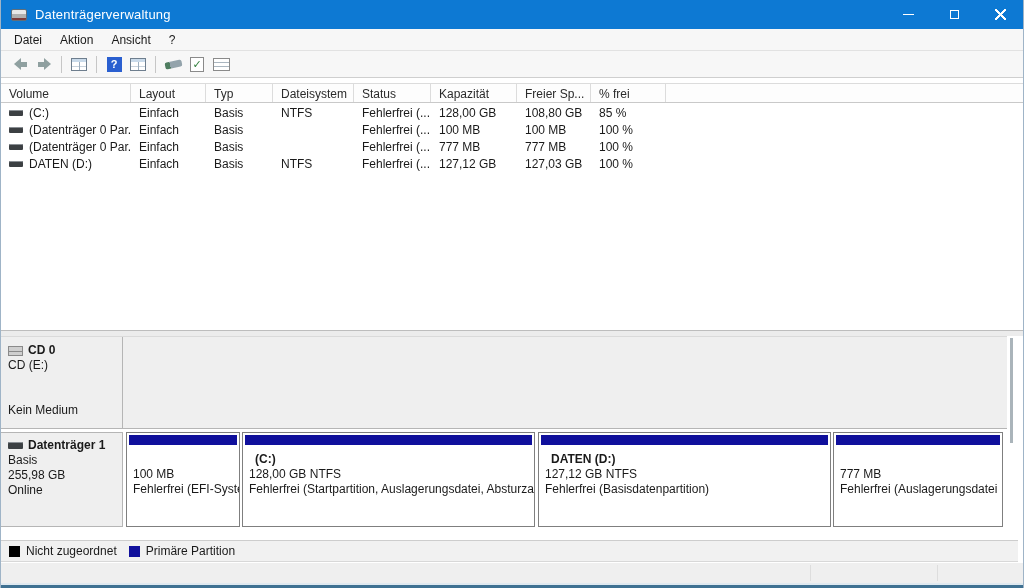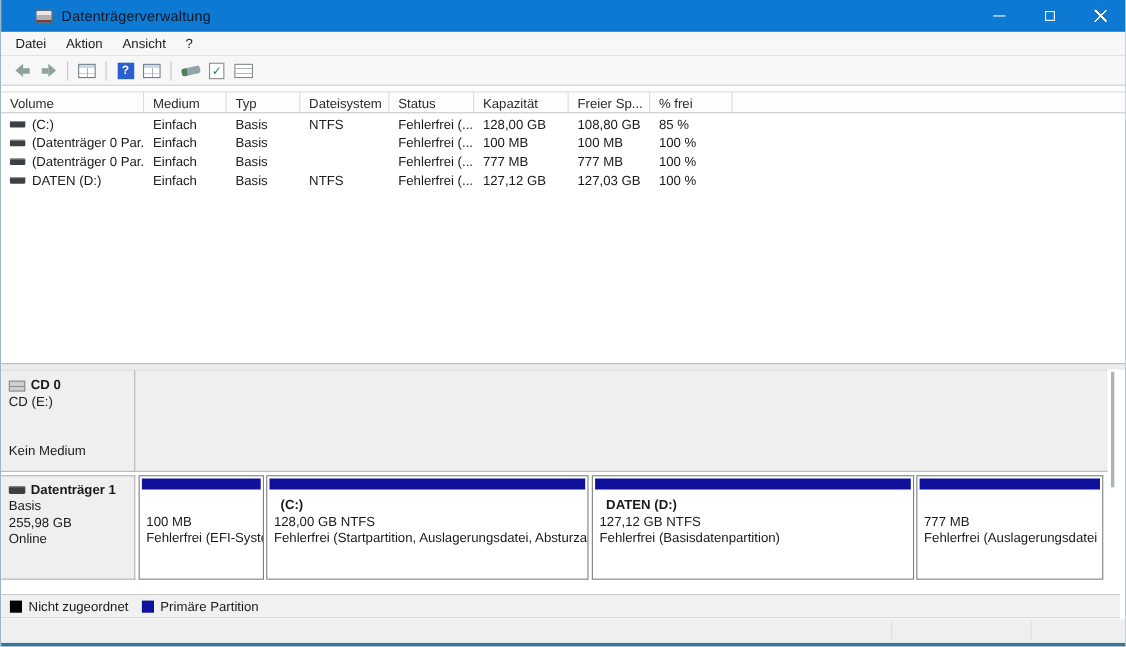--- a/index.html
+++ b/index.html
@@ -4,21 +4,21 @@
 <style>
   * { margin:0; padding:0; box-sizing:border-box; }
   html,body { background:#fff; }
   .window {
     position:relative; width:1024px; height:588px; overflow:hidden;
     font-family:"Liberation Sans", sans-serif; font-size:12px; color:#1a1a1a;
     background:#fff; border-left:1px solid #9fb4c7; border-right:1px solid #9fb4c7;
   }
   
   .titlebar { position:absolute; top:0; left:0; right:0; height:29px;
-    background:#0d79d3; display:flex; align-items:center; color:#0f172a;padding-left:21px; }
+    background:#0d79d3; display:flex; align-items:center; color:#ffffff; }
   .title-icon { width:16px; height:12px; margin-left:10px; border-radius:2px;
     background:linear-gradient(#e8e8e8 0 4px, #b0b0b0 4px 8px, #7c3b3b 8px); border:1px solid #5f6e7a; }
   .title-text { margin-left:8px; font-size:13px; letter-spacing:.2px; }
   .controls { margin-left:auto; display:flex; height:100%; }
   .ctrl { width:46px; height:100%; display:flex; align-items:center; justify-content:center; cursor:default; }
   .min-glyph { width:11px; height:1px; background:#fff; }
   .max-glyph { width:9px; height:9px; border:1px solid #fff; }
   .x-glyph { width:11px; height:11px;
     background:linear-gradient(45deg, transparent 44%, #fff 44% 56%, transparent 56%),
                linear-gradient(-45deg, transparent 44%, #fff 44% 56%, transparent 56%); }
@@ -155,21 +155,21 @@
       <span class="tb-check">✓</span>
     </div>
     <div class="tb-btn">
       <span class="tb-props"></span>
     </div>
   </div>
 
   <div class="listpane">
     <div class="lheader">
       <div class="hcell" style="width:130px">Volume</div>
-      <div class="hcell" style="width:75px">Medium</div>
+      <div class="hcell" style="width:75px">Layout</div>
       <div class="hcell" style="width:67px">Typ</div>
       <div class="hcell" style="width:81px">Dateisystem</div>
       <div class="hcell" style="width:77px">Status</div>
       <div class="hcell" style="width:86px">Kapazität</div>
       <div class="hcell" style="width:74px">Freier Sp...</div>
       <div class="hcell" style="width:75px">% frei</div>
       <div class="hcell" style="flex:1; border-right:none"></div>
     </div>
     <div class="lrows">
 

